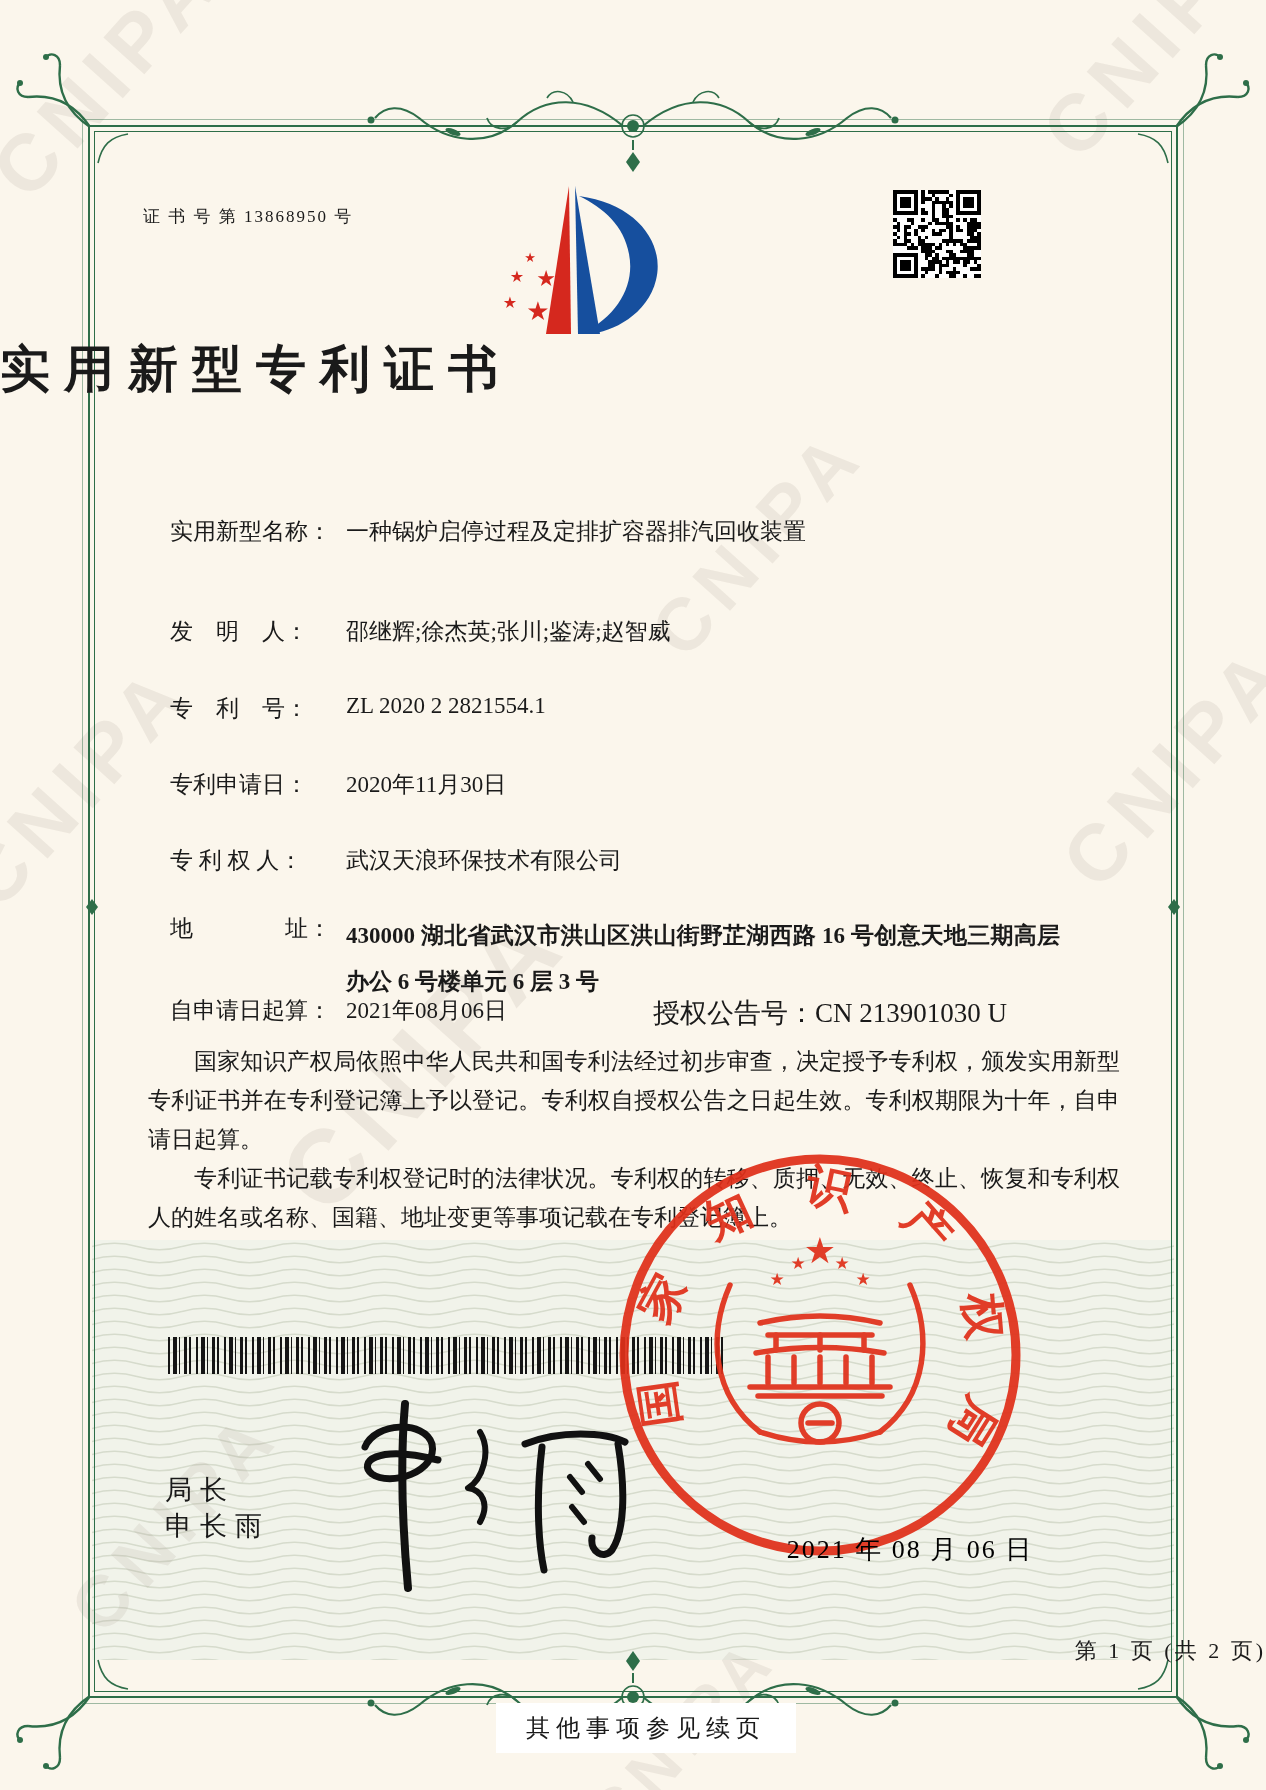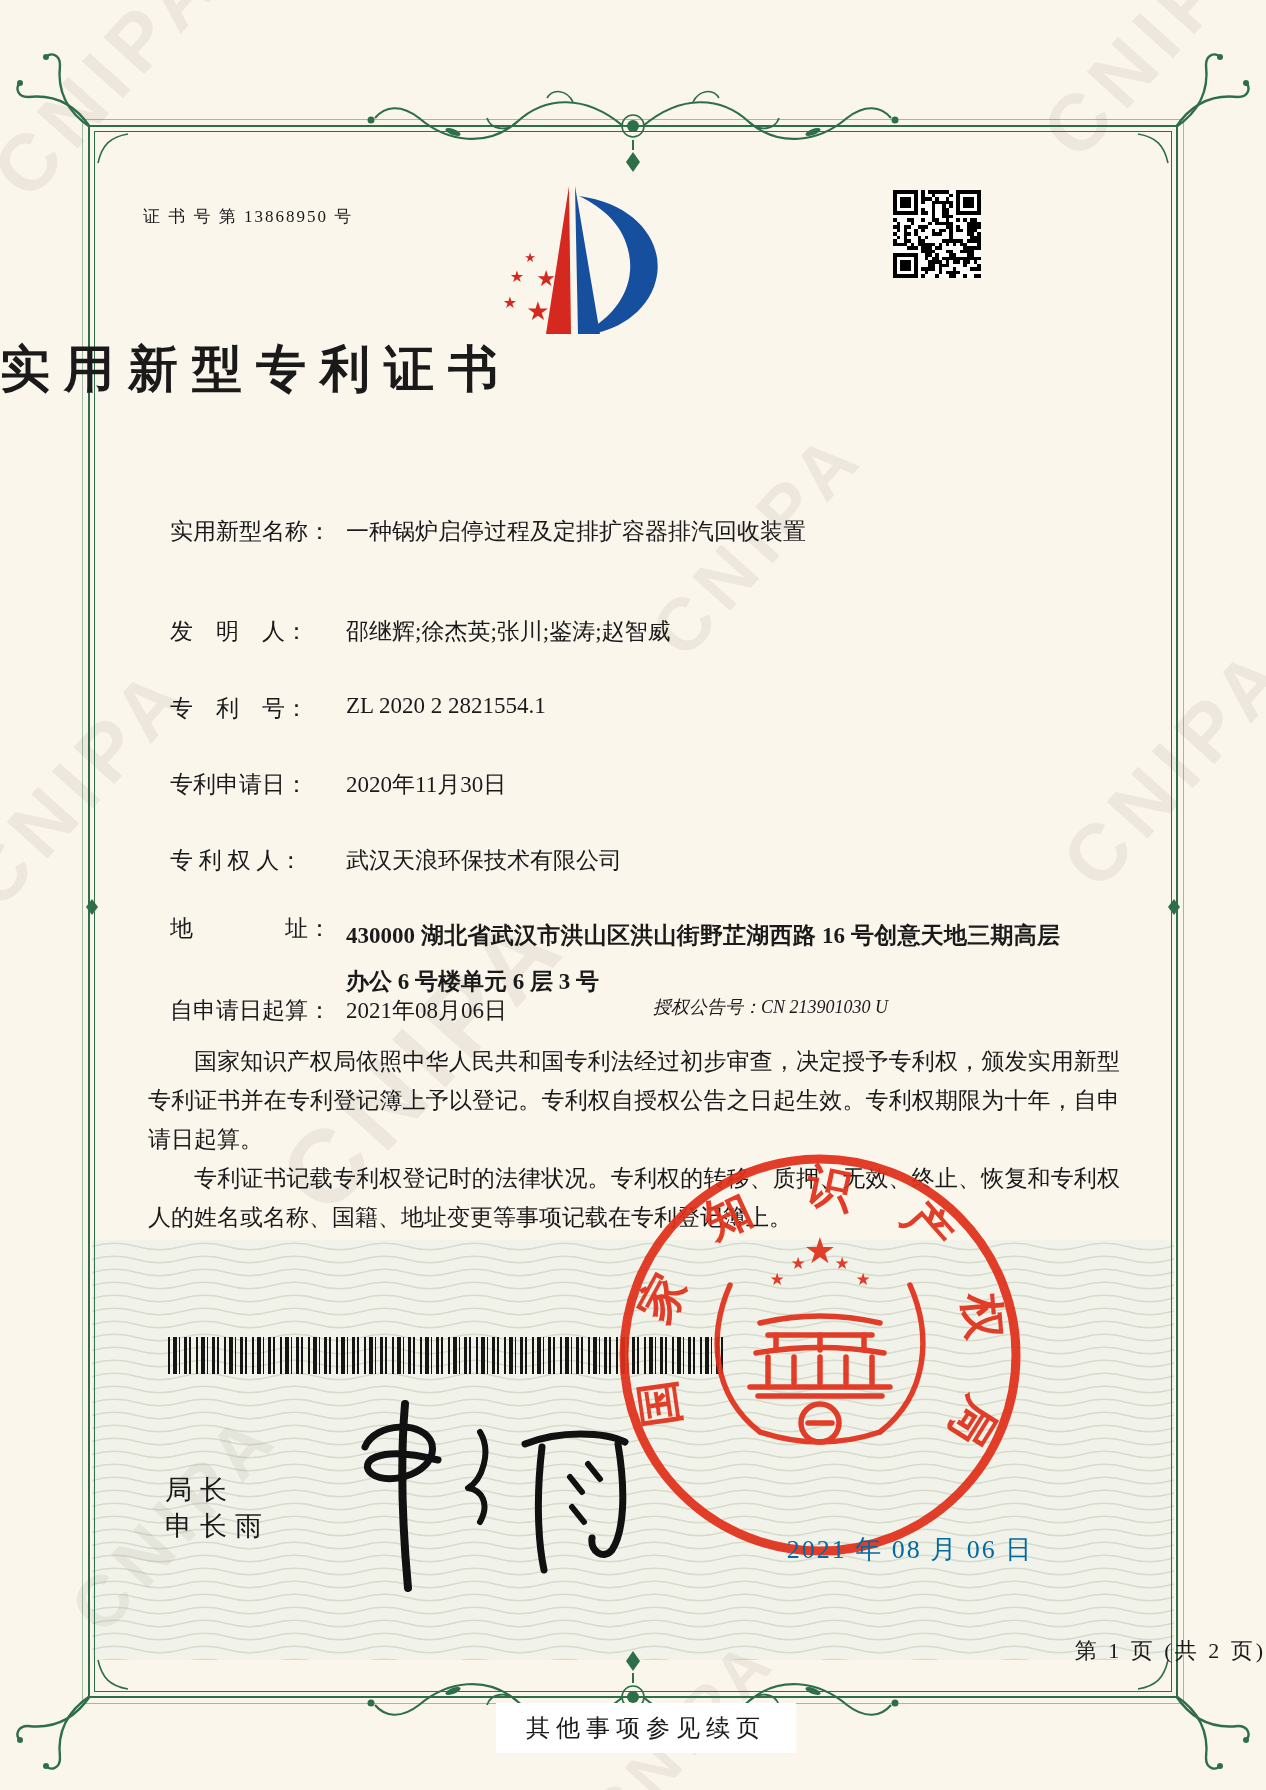--- a/index.html
+++ b/index.html
@@ -54,21 +54,21 @@
     font-size:50px;font-weight:bold;letter-spacing:14px;z-index:3;
   }
   .logo{left:486px;top:184px;z-index:3;}
   .qr{left:893px;top:190px;z-index:3;}
   
   .row{left:170px;font-size:23px;z-index:3;white-space:nowrap;}
   .row .lab{display:inline-block;width:176px;white-space:nowrap;vertical-align:top;}
   .addr-row{left:170px;width:890px;font-size:23px;z-index:3;display:flex;}
   .addr-row .lab{flex:0 0 176px;white-space:nowrap;}
   .addr-row .val{flex:1;line-height:46px;text-align:justify;font-weight:bold;}
-  .g2lab{left:653px;font-size:18px;z-index:3;white-space:nowrap;font-style:italic;}
+  .g2lab{left:653px;font-size:27px;z-index:3;white-space:nowrap;}
   
   .bodytext{
     left:148px;width:972px;top:1042px;
     font-size:23px;line-height:39px;text-align:justify;z-index:3;
   }
   .bodytext p{margin:0;text-indent:2em;}
   
   .barcode{
     left:168px;top:1337px;width:560px;height:37px;z-index:3;
     background:repeating-linear-gradient(90deg,
@@ -77,21 +77,21 @@
       #151515 11px 12px,transparent 12px 16px,
       #151515 16px 19px,transparent 19px 21px,
       #151515 21px 23px,transparent 23px 28px);
   }
   .bureau-title{left:165px;top:1452px;font-size:27px;letter-spacing:8px;z-index:3;margin-top:20px;}
   .bureau-name{left:165px;top:1508px;font-size:27px;letter-spacing:8px;z-index:3;}
   .signature{left:320px;top:1392px;z-index:4;}
   .seal{left:610px;top:1145px;z-index:3;opacity:0.93;}
   .seal-date{
     left:760px;top:1532px;width:300px;text-align:center;
-    font-size:26px;letter-spacing:2px;color:#0369a1;z-index:4;font-family:Liberation Serif, serif;
+    font-size:26px;letter-spacing:2px;color:#000000;z-index:4;font-family:Liberation Serif, serif;
   }
   .pageinfo{left:0;right:0;top:1636px;text-align:right;font-size:22px;letter-spacing:3px;z-index:3;}
   .contnote{
     left:50%;top:1703px;transform:translateX(-50%);
     background:#ffffff;padding:9px 30px;
     font-size:24px;letter-spacing:6px;z-index:3;white-space:nowrap;margin-left:13px;
   }
 </style>
 </head>
 <body>

